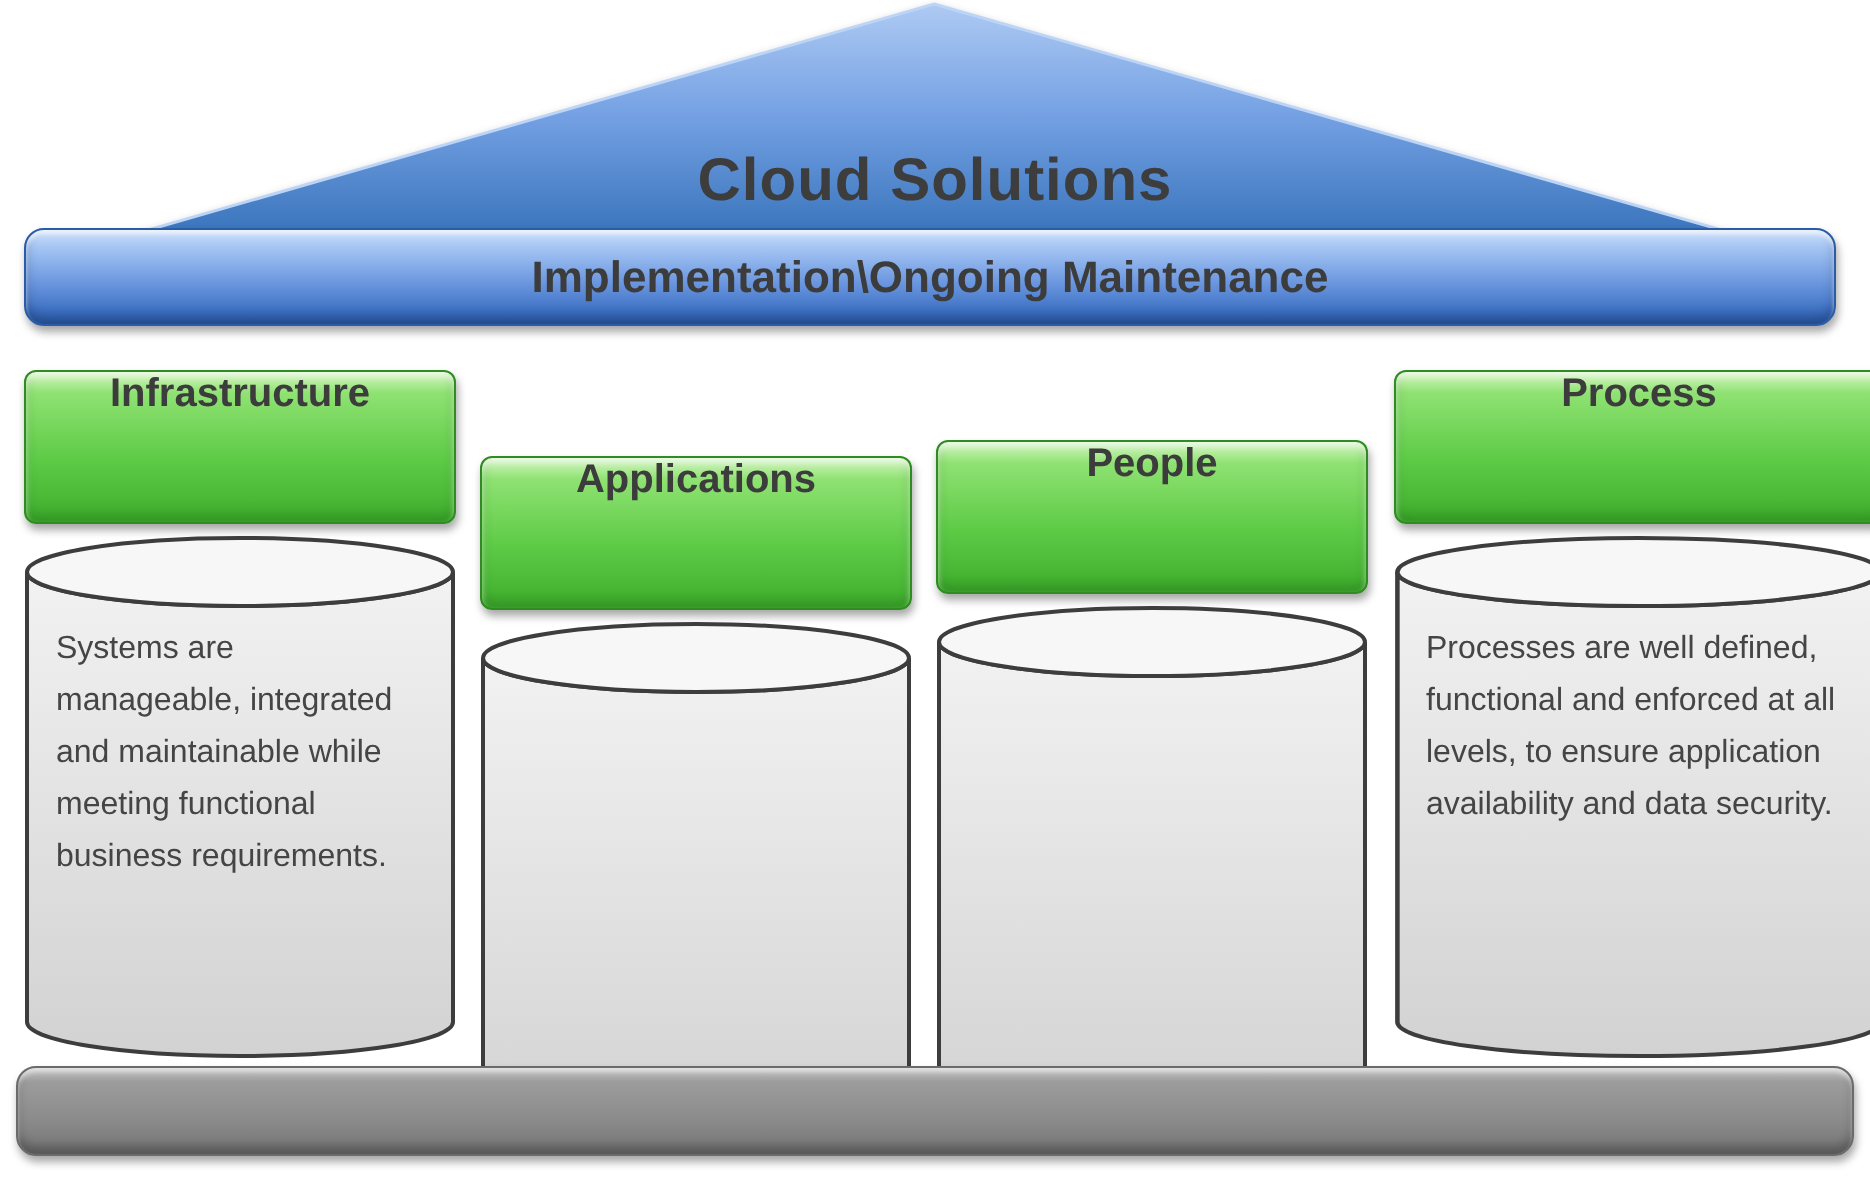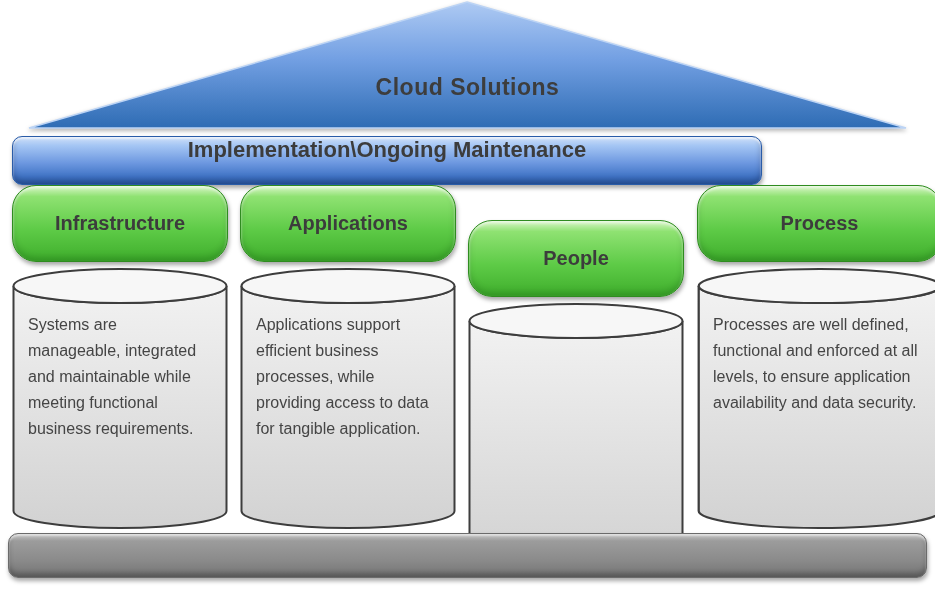--- a/index.html
+++ b/index.html
@@ -4,42 +4,42 @@
 <style>
   html,body{margin:0;padding:0;background:#ffffff;}
   #stage{
     position:relative;width:935px;height:596px;background:#ffffff;overflow:hidden;
     font-family:"Liberation Sans", sans-serif;color:#3f3f3f;
   }
   
   #roof{position:absolute;top:0;left:0;filter:drop-shadow(0 2px 2px rgba(0,0,0,0.3));}
   #title{
     position:absolute;top:74px;left:0;width:935px;text-align:center;
-    font-size:23px;font-weight:bold;color:#3d3d3d;letter-spacing:0.5px;
+    font-size:30px;font-weight:bold;color:#3d3d3d;letter-spacing:0.5px;
   }
   
   #maint-bar{
-    position:absolute;top:136px;left:12px;width:750px;height:49px;
+    position:absolute;top:114px;left:12px;width:906px;height:49px;
     border-radius:10px;border:1px solid #2a5ca8;box-sizing:border-box;
     background:linear-gradient(180deg,#cfe0f9 0%,#a5c6f4 18%,#6d98e0 55%,#3f73c5 85%,#2f62b0 100%);
     box-shadow:inset 0 2px 2px rgba(255,255,255,0.65), inset 0 -4px 6px rgba(0,0,30,0.25), 1px 3px 4px rgba(0,0,0,0.35);
-    display:flex;justify-content:center;
+    display:flex;align-items:center;justify-content:center;
   }
   #maint-bar span{font-size:22px;font-weight:bold;color:#3c3c3c;}
   
   .column{position:absolute;top:185px;width:216px;height:345px;}
   .col0{left:12px;}
-  .col1{left:240px;}
+  .col1{left:240px;margin-top:43px;}
   .col2{left:468px;margin-top:35px;}
   .col3{left:697px;width:245px;}
   .header{
-    height:77px;border-radius:24px;border:1px solid #2f8c20;box-sizing:border-box;
+    height:77px;border-radius:6px;border:1px solid #2f8c20;box-sizing:border-box;
     background:linear-gradient(180deg,#d9f6c8 0%,#8fe272 14%,#5ecb47 58%,#3fae2c 100%);
     box-shadow:inset 0 2px 3px rgba(255,255,255,0.6), inset 0 -4px 6px rgba(0,60,0,0.22), 1px 3px 4px rgba(0,0,0,0.35);
-    display:flex;align-items:center;justify-content:center;
+    display:flex;justify-content:center;
     margin-bottom:6px;
   }
   .header span{font-size:20px;font-weight:bold;color:#3c3c3c;}
   .cylinder{position:relative;height:262px;}
   .cylinder svg{display:block;width:100%;height:100%;}
   .cyl-text{
     position:absolute;top:44px;left:0;right:0;padding:0 16px;
     text-align:left;font-size:16px;line-height:26px;color:#454545;
   }
   
@@ -99,21 +99,20 @@
       <svg viewBox="0 0 216 262" preserveAspectRatio="none">
         <defs>
           <linearGradient id="cg1" x1="0" y1="0" x2="0" y2="1">
             <stop offset="0" stop-color="#f2f2f2"></stop>
               <stop offset="1" stop-color="#d2d2d2"></stop>
           </linearGradient>
         </defs>
         <path d="M1.5,18 L1.5,243 A106.5,17 0 0 0 214.5,243 L214.5,18 A106.5,17 0 0 1 1.5,18 Z" fill="url(#cg1)" stroke="#3d3d3d" stroke-width="2"></path>
         <ellipse cx="108" cy="18" rx="106.5" ry="17" fill="#f7f7f7" stroke="#3d3d3d" stroke-width="2"></ellipse>
       </svg>
-      <div class="cyl-text">Applications support efficient business processes, while providing access to data for tangible application.</div>
     </div>
   </div>
 
   <div class="column col2">
     <div class="header">
       <span>People</span>
     </div>
     <div class="cylinder">
       <svg viewBox="0 0 216 262" preserveAspectRatio="none">
         <defs>

